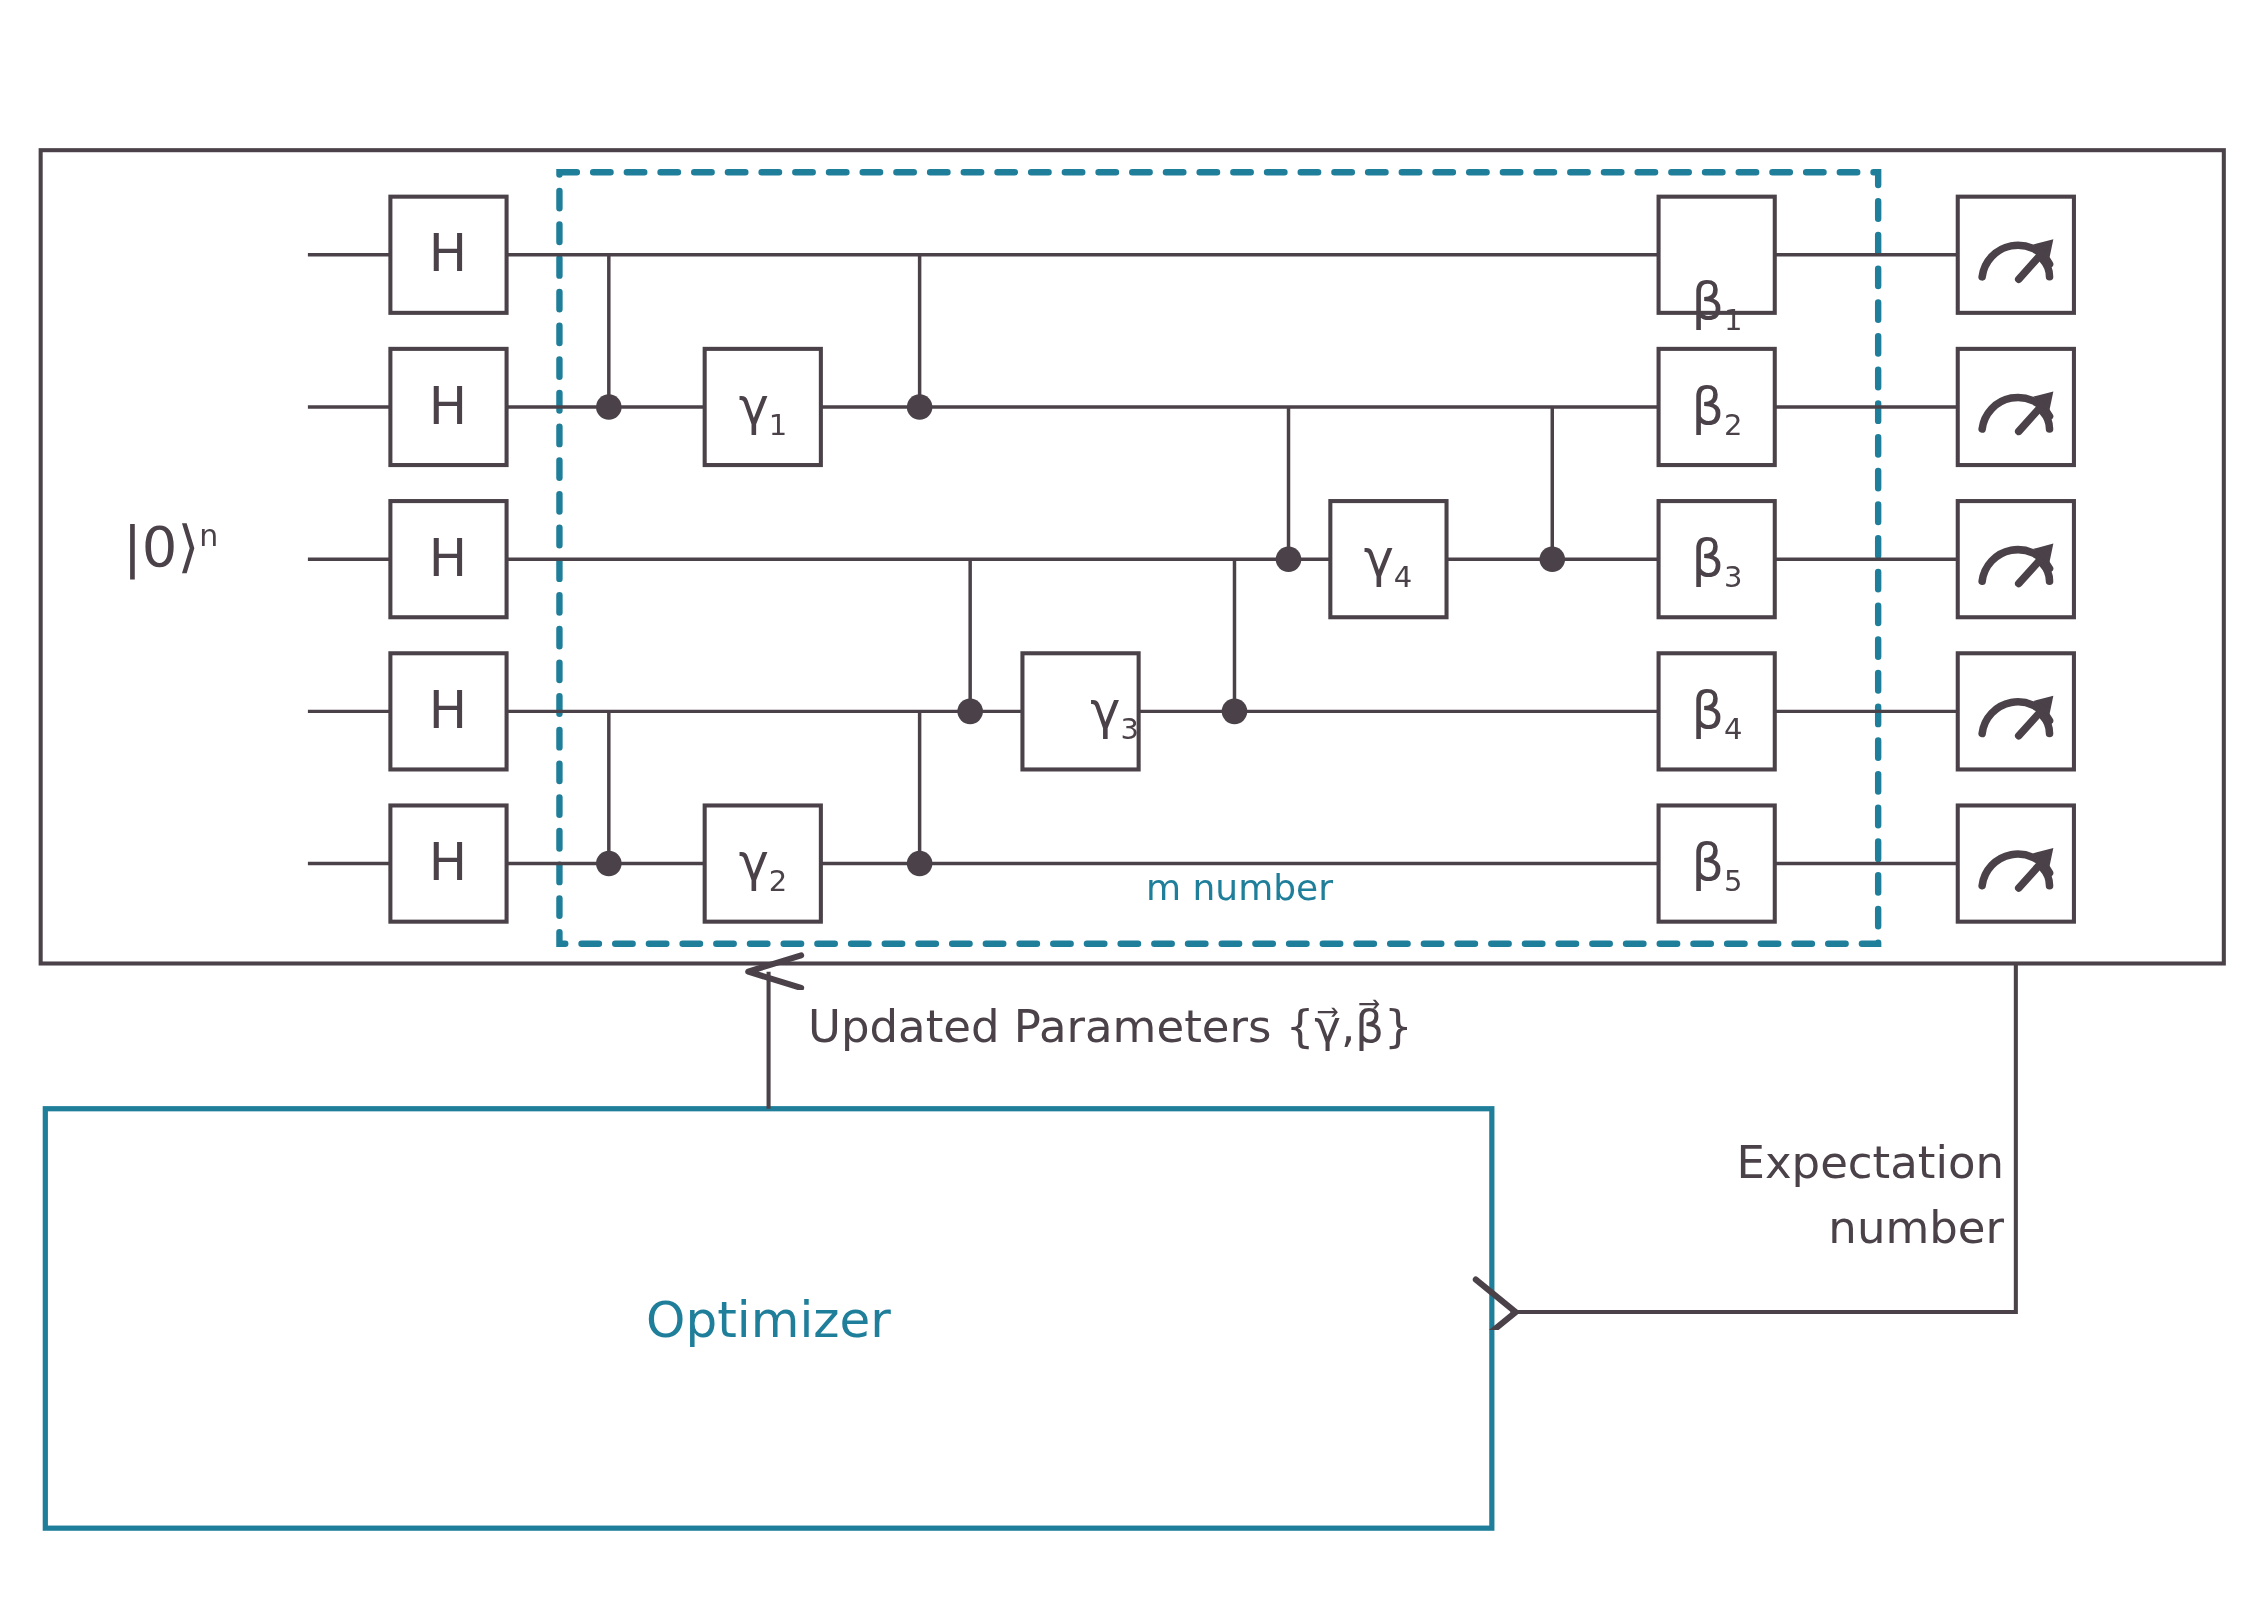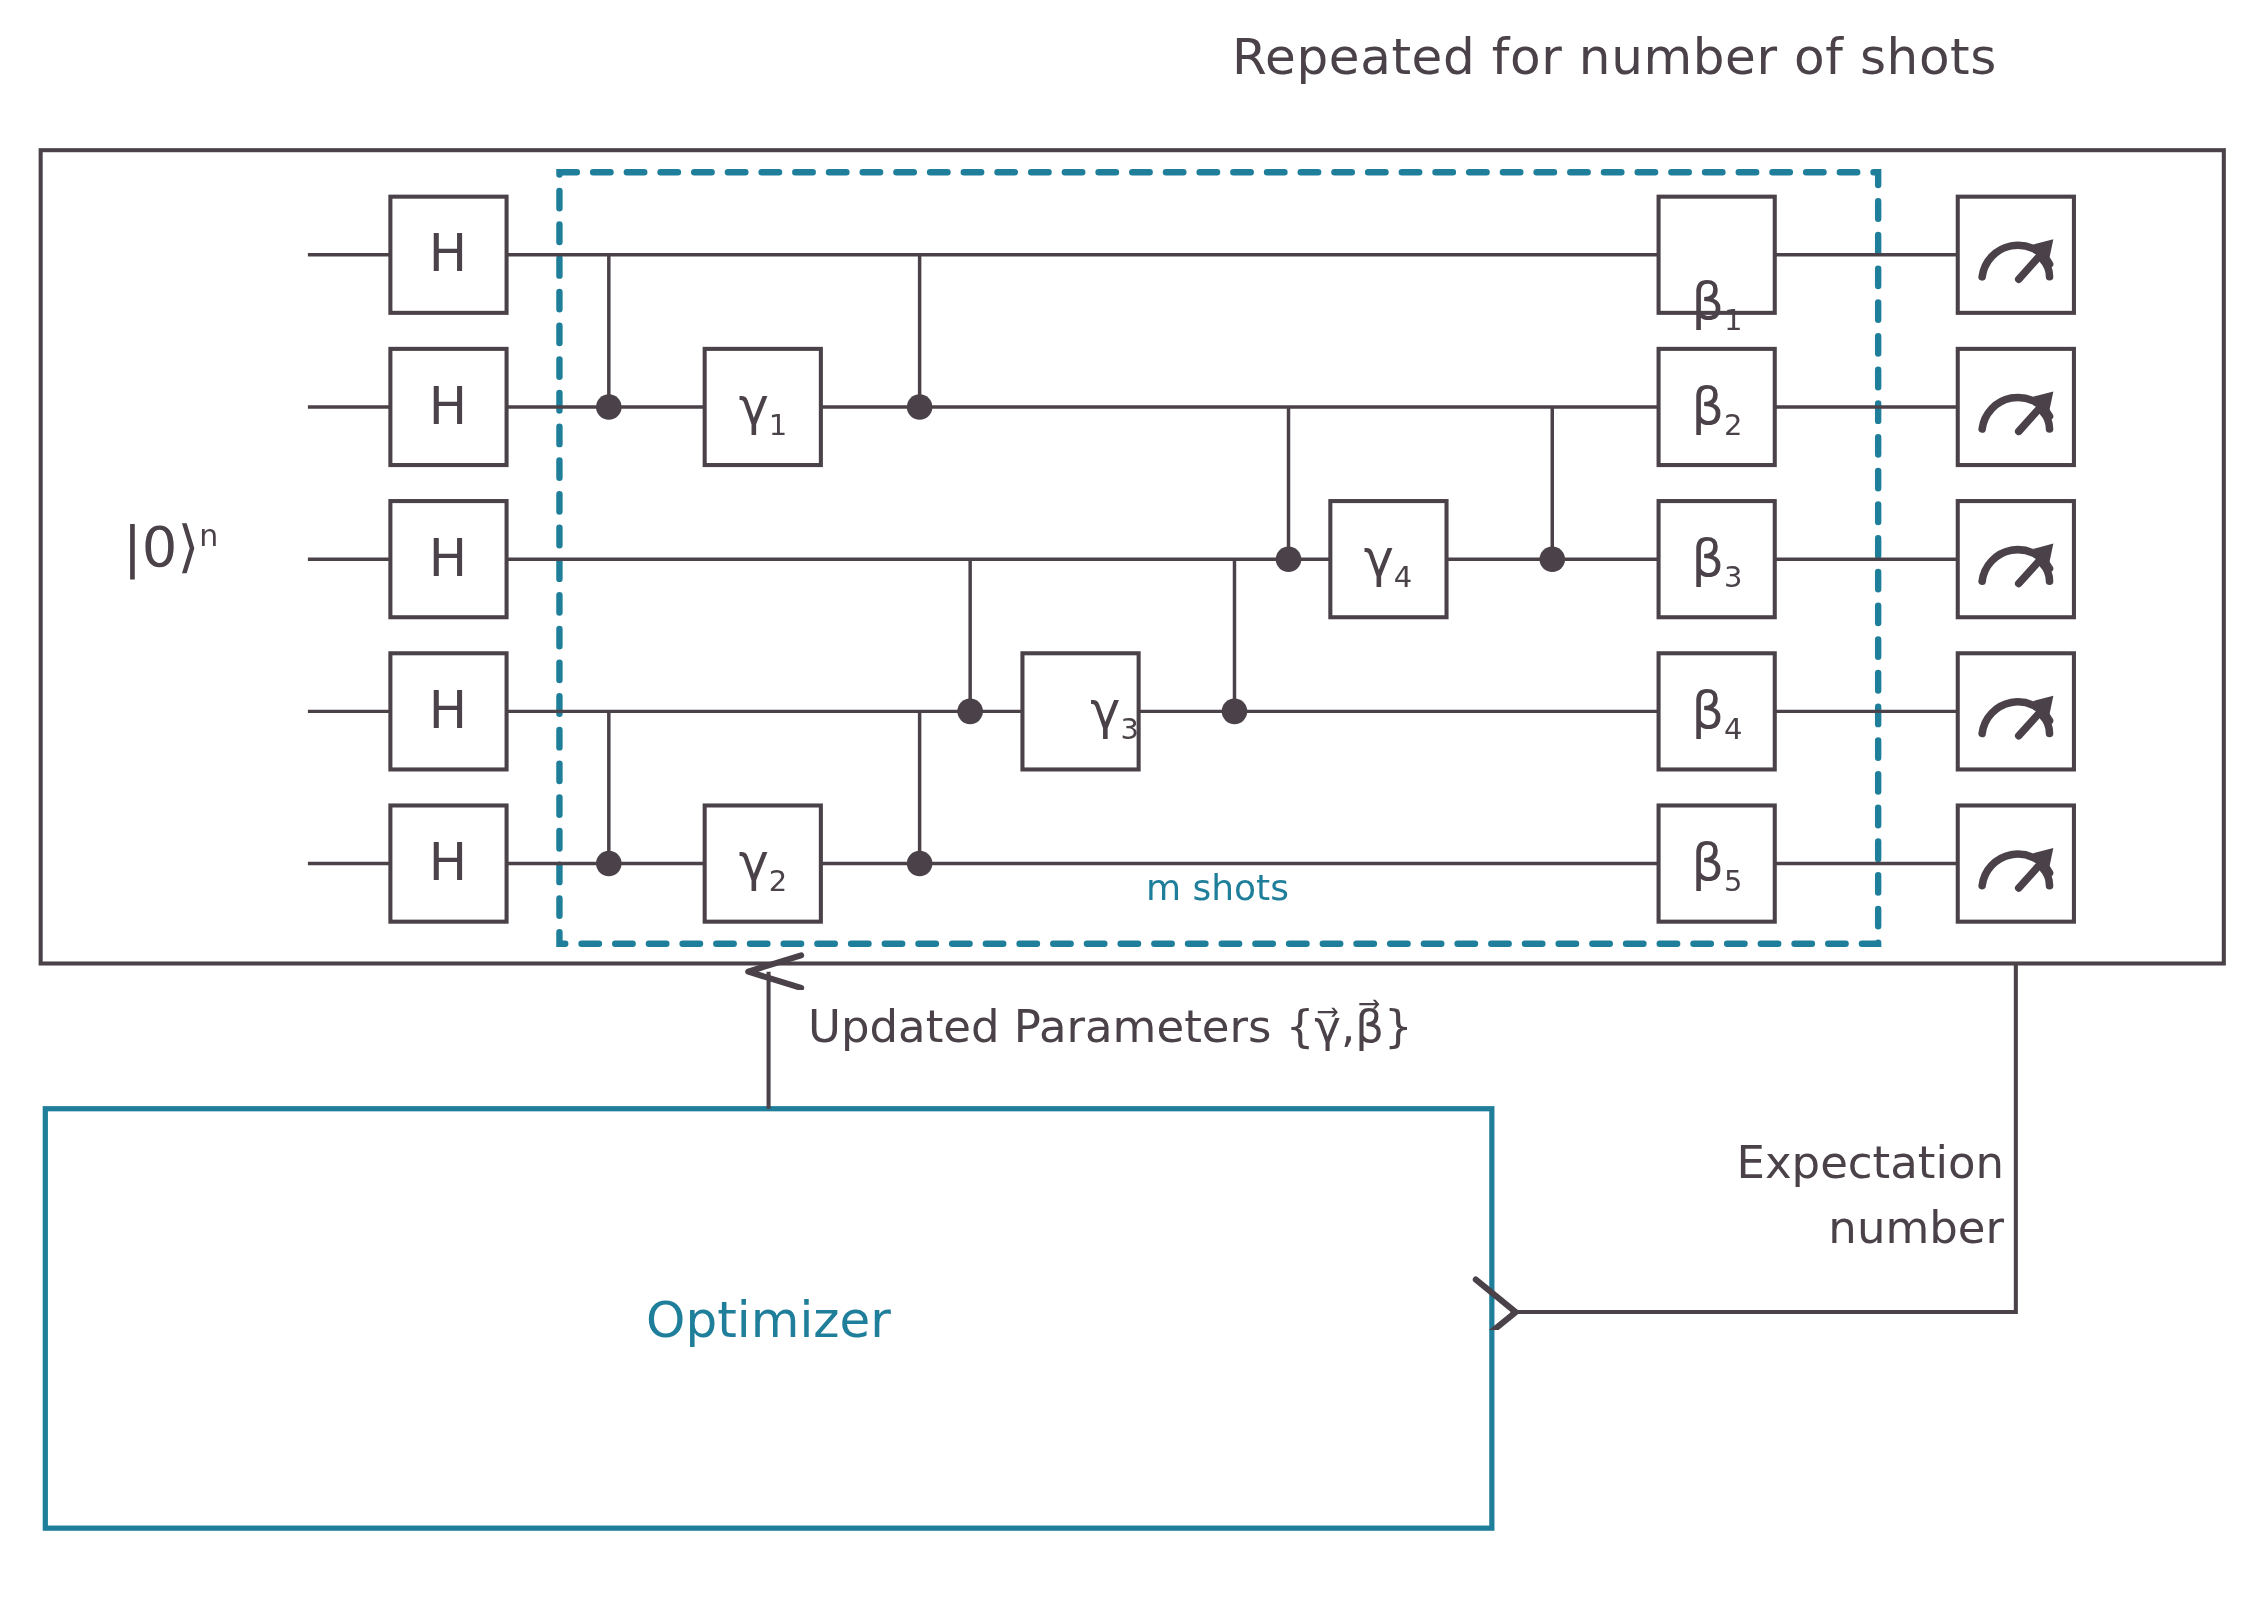--- a/index.html
+++ b/index.html
@@ -134,21 +134,20 @@
       </g>
     </g>
 
     <rect x="78" y="1908" width="2490" height="722" fill="none" stroke="#1f7f9b" stroke-width="9"></rect>
 
     <line x1="1323" y1="1908" x2="1323" y2="1672" stroke="#4a4248" stroke-width="7" marker-end="url(#arrowUp)"></line>
 
     <polyline points="3470,1658 3470,2258 2600,2258" fill="none" stroke="#4a4248" stroke-width="7" marker-end="url(#arrowLeft)"></polyline>
   </svg>
 
-  <div class="txt" style="left:1232px;top:28px;font-size:50px;letter-spacing:0.6px;color:#4a4248;">Repeated for number of shots</div>
 
   <div class="txt" style="left:123px;top:514px;font-size:56px;color:#4a4248;">
     <span>|0⟩</span><span style="font-size:30px;vertical-align:super;">n</span>
   </div>
 
   <div class="txt" style="left:390px;top:196px;width:116px;height:116px;line-height:116px;text-align:center;font-size:51px;">H</div>
   <div class="txt" style="left:390px;top:349px;width:116px;height:116px;line-height:116px;text-align:center;font-size:51px;">H</div>
   <div class="txt" style="left:390px;top:501px;width:116px;height:116px;line-height:116px;text-align:center;font-size:51px;">H</div>
   <div class="txt" style="left:390px;top:653px;width:116px;height:116px;line-height:116px;text-align:center;font-size:51px;">H</div>
   <div class="txt" style="left:390px;top:805px;width:116px;height:116px;line-height:116px;text-align:center;font-size:51px;">H</div>
@@ -175,21 +174,21 @@
   <div class="txt" style="left:1659px;top:501px;width:116px;height:116px;line-height:116px;text-align:center;font-size:51px;">
     <span>β</span><span style="font-size:29px;vertical-align:sub;">3</span>
   </div>
   <div class="txt" style="left:1659px;top:653px;width:116px;height:116px;line-height:116px;text-align:center;font-size:51px;">
     <span>β</span><span style="font-size:29px;vertical-align:sub;">4</span>
   </div>
   <div class="txt" style="left:1659px;top:805px;width:116px;height:116px;line-height:116px;text-align:center;font-size:51px;">
     <span>β</span><span style="font-size:29px;vertical-align:sub;">5</span>
   </div>
 
-  <div class="txt" style="left:1146px;top:867px;font-size:36px;color:#1f7f9b;">m shots</div>
+  <div class="txt" style="left:1146px;top:867px;font-size:36px;color:#1f7f9b;">m number</div>
 
   <div class="txt" style="left:1621px;top:1136px;font-size:45px;color:#4a4248;text-align:right;width:383px;">Expectation</div>
 
   <div class="txt" style="left:808px;top:1000px;font-size:45px;color:#4a4248;">Updated Parameters {γ⃗,β⃗}</div>
   <div class="txt" style="left:1621px;top:1201px;font-size:45px;color:#4a4248;text-align:right;width:383px;">number</div>
 
   <div class="txt" style="left:45px;top:1291px;width:1447px;text-align:center;font-size:50px;color:#1f7f9b;">Optimizer</div>
 
 </div>
 

